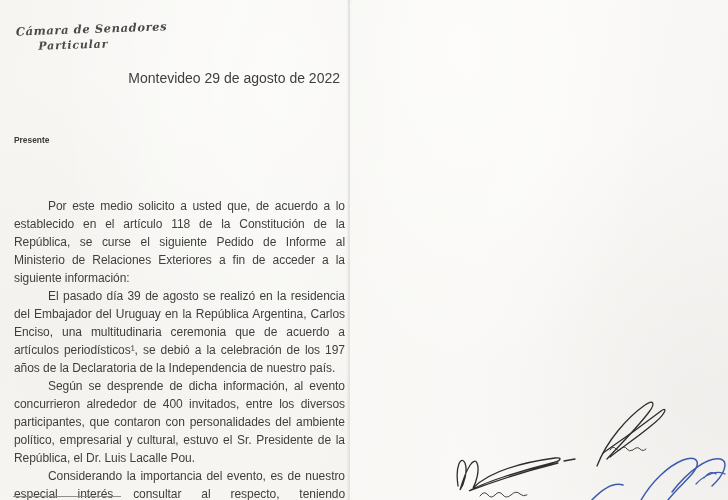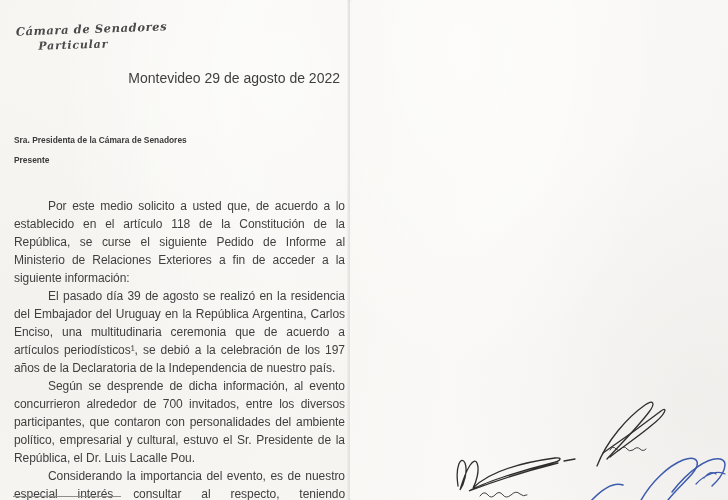--- a/index.html
+++ b/index.html
@@ -57,28 +57,27 @@
   <div class="page page-left">
 
     <div class="letterhead">
       <div class="lh1">Cámara de Senadores</div>
       <div class="lh2">Particular</div>
     </div>
 
     <div class="date">Montevideo 29 de agosto de 2022</div>
 
     <div class="recipient">
-      <div>Sra. Presidenta de la Cámara de Senadores</div>
       <div>Presente</div>
     </div>
 
     <div class="body1">
       <p>Por este medio solicito a usted que, de acuerdo a lo establecido en el artículo 118 de la Constitución de la República, se curse el siguiente Pedido de Informe al Ministerio de Relaciones Exteriores a fin de acceder a la siguiente información:</p>
       <p>El pasado día 39 de agosto se realizó en la residencia del Embajador del Uruguay en la República Argentina, Carlos Enciso, una multitudinaria ceremonia que de acuerdo a artículos periodísticos¹, se debió a la celebración de los 197 años de la Declaratoria de la Independencia de nuestro país.</p>
-      <p>Según se desprende de dicha información, al evento concurrieron alrededor de 700 invitados, entre los diversos participantes, que contaron con personalidades del ambiente político, empresarial y cultural, estuvo el Sr. Presidente de la República, el Dr. Luis Lacalle Pou.</p>
+      <p>Según se desprende de dicha información, al evento concurrieron alrededor de 400 invitados, entre los diversos participantes, que contaron con personalidades del ambiente político, empresarial y cultural, estuvo el Sr. Presidente de la República, el Dr. Luis Lacalle Pou.</p>
       <p>Considerando la importancia del evento, es de nuestro especial interés consultar al respecto, teniendo particularmente en cuenta la política económica trazada por el actual gobierno de ajuste presupuestal en diferentes áreas, que afectan gravemente a diversos servicios públicos y sociales de nuestro país.</p>
     </div>
 
     <div class="footnote-rule"></div>
   </div>
 
   <div class="seam"></div>
 
   <div class="page page-right">
     

